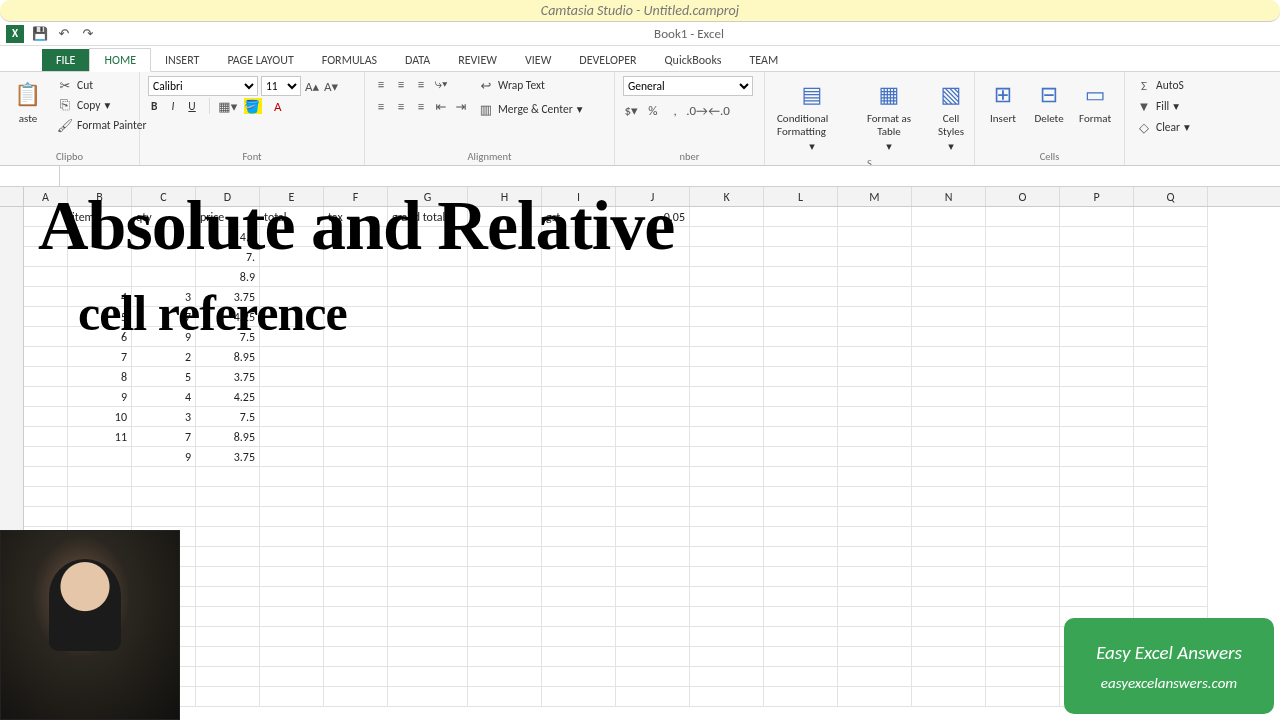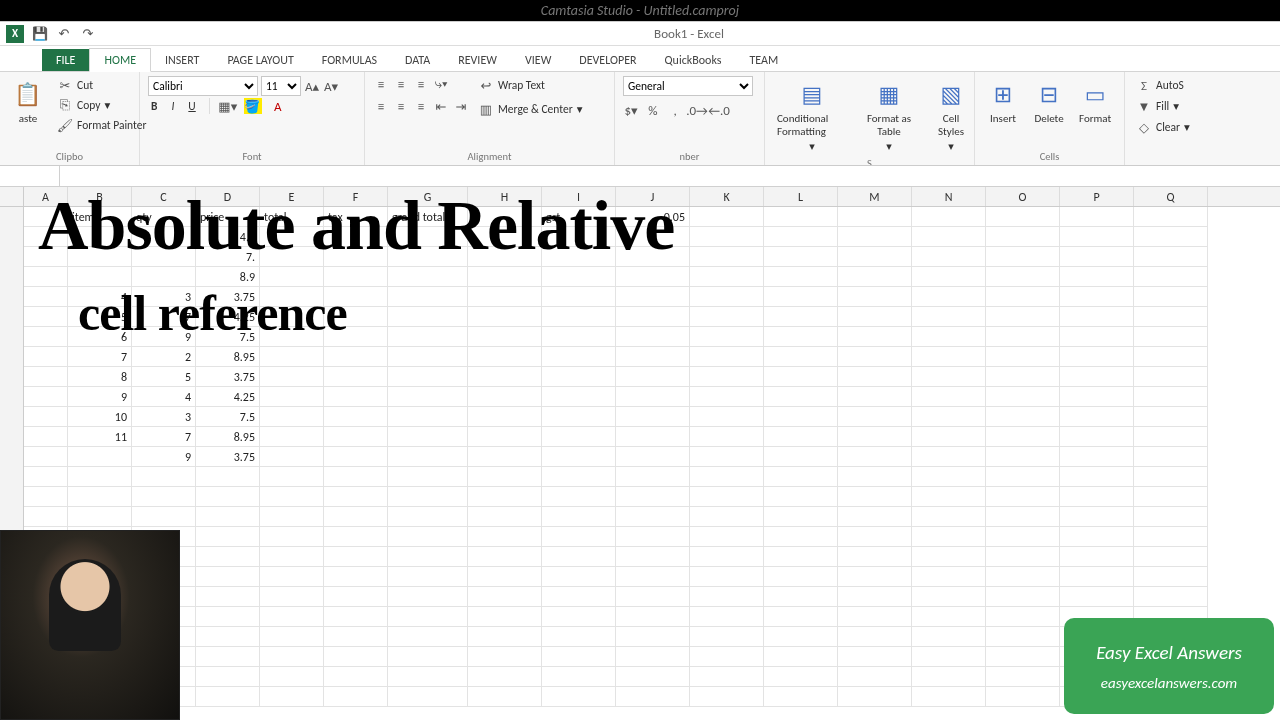--- a/index.html
+++ b/index.html
@@ -1,21 +1,21 @@
 <!DOCTYPE html>
 <html><head>
 <meta charset="utf-8">
 <style>
 * { margin: 0; padding: 0; box-sizing: border-box; font-family: "Segoe UI", Calibri, Arial, sans-serif; }
 html, body { width: 1280px; height: 720px; overflow: hidden; background: #fff; }
 
 .camtasia-title {
   height: 22px; line-height: 22px; text-align: center;
   font-style: italic; color: #777; font-size: 14px;
-  background: #000000; border-bottom: 1px solid #ccc;
+  background: #fef9c3; border-bottom: 1px solid #ccc; border-radius: 10px;
 }
 
 .qat {
   height: 24px; background: #fff; border-bottom: 1px solid #ddd;
   display: flex; align-items: center; padding: 0 6px; gap: 8px;
 }
 .qat .excel-logo {
   width: 18px; height: 18px; background: #217346; color:#fff;
   font-size: 11px; font-weight: bold; display:flex; align-items:center; justify-content:center;
 }

